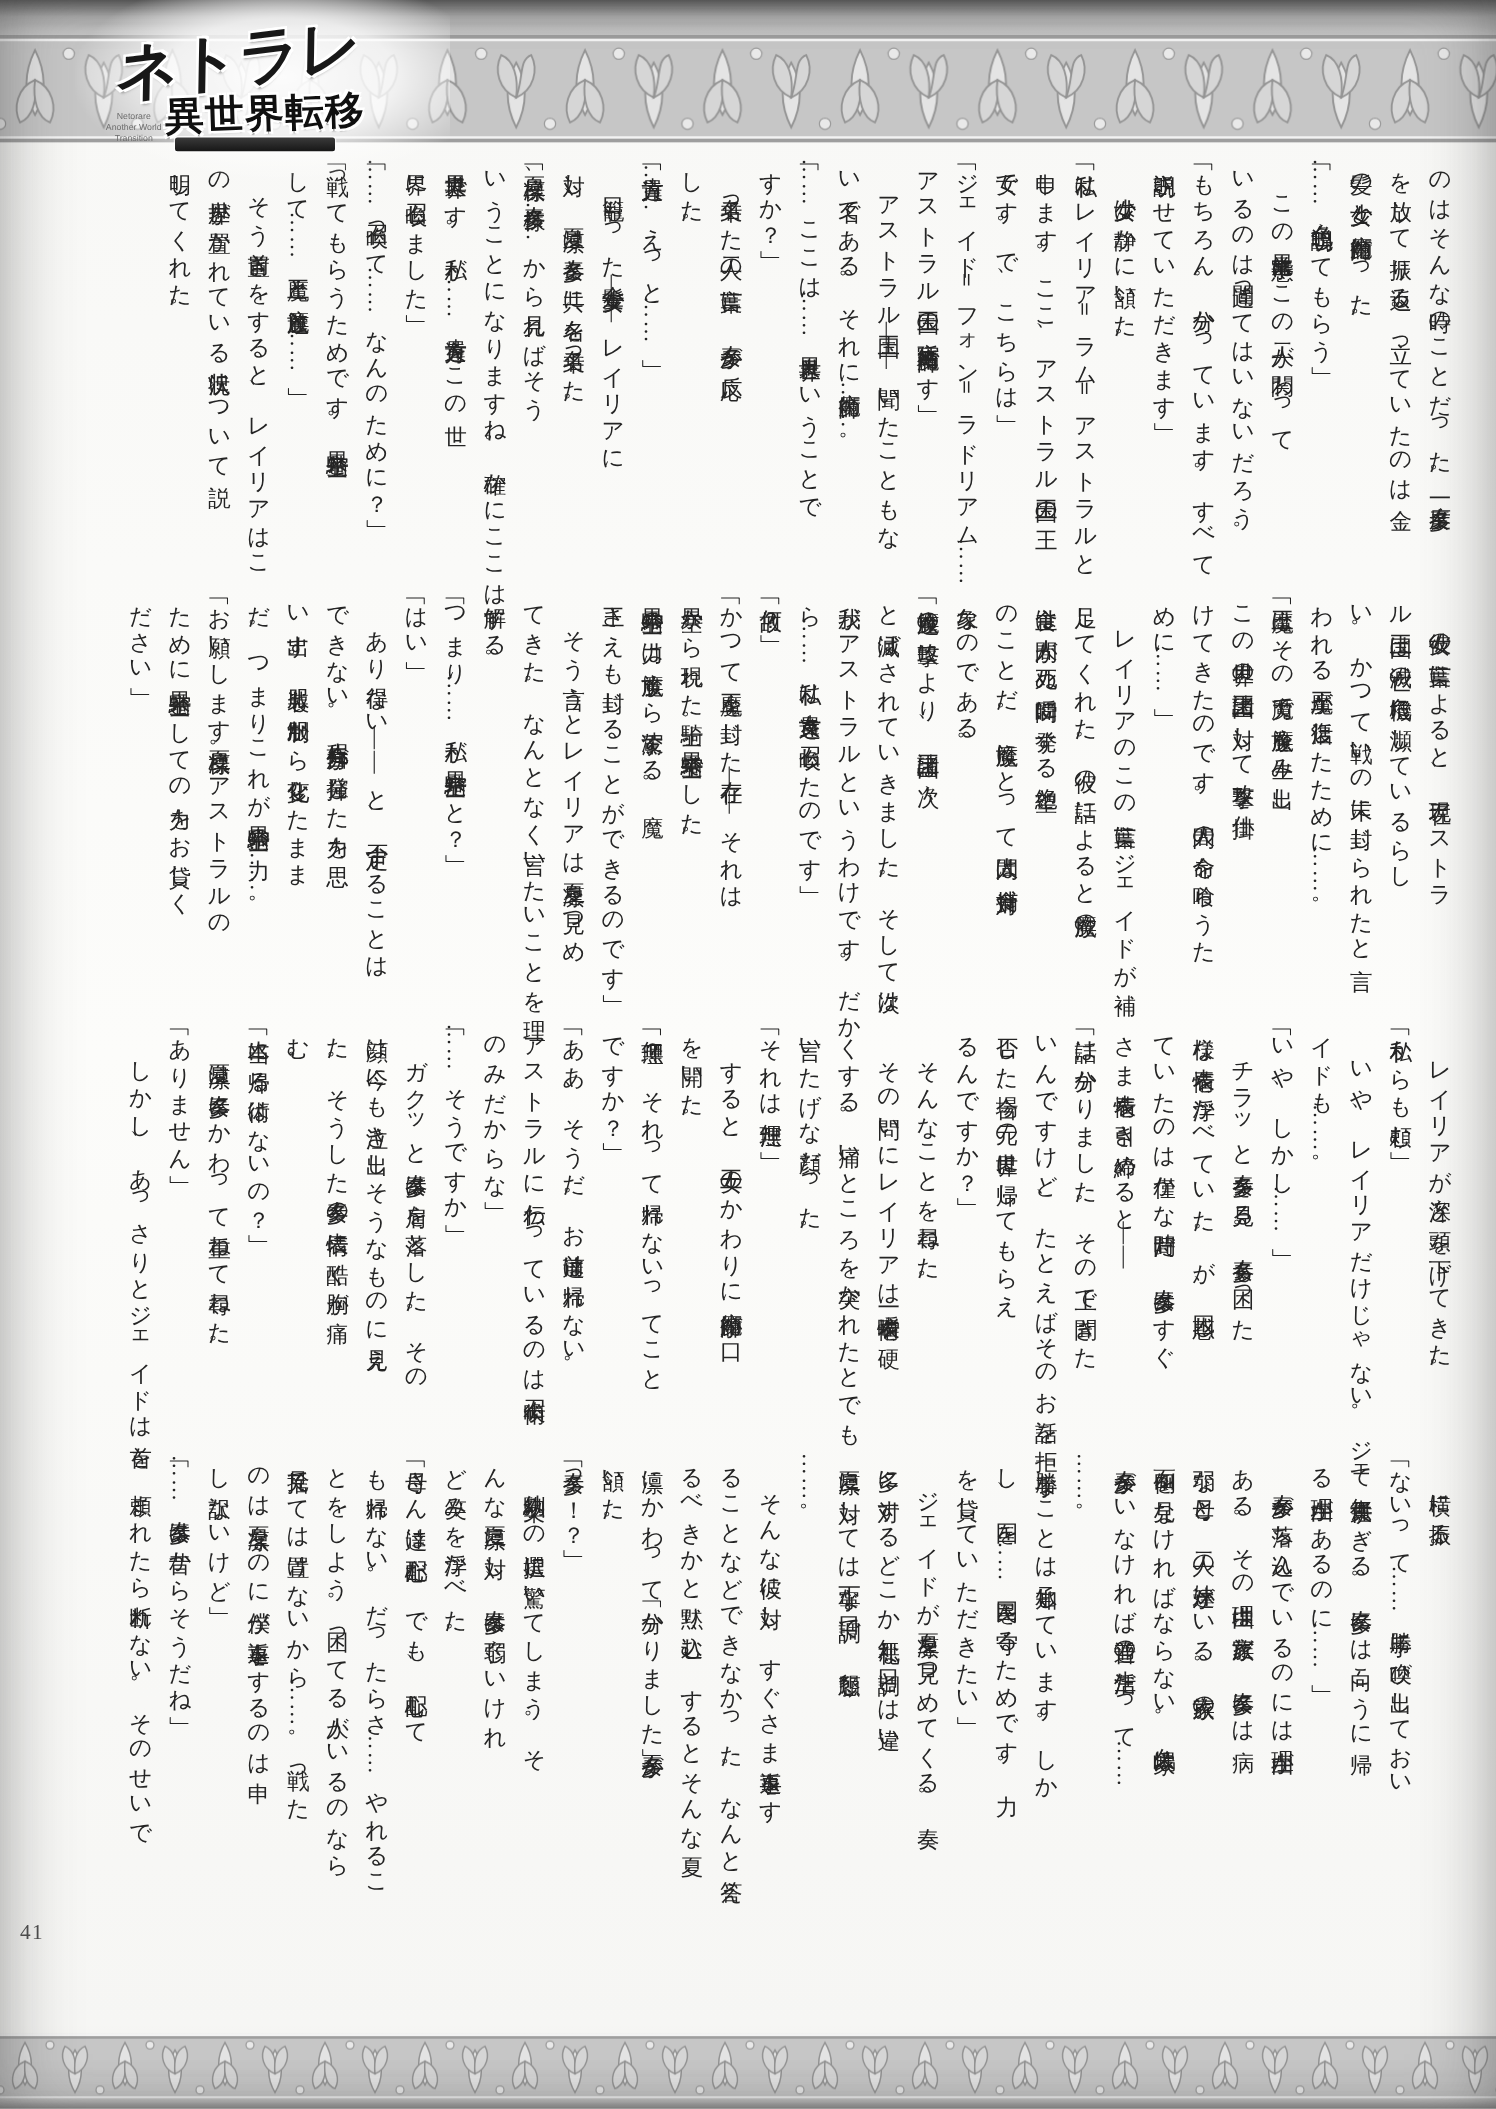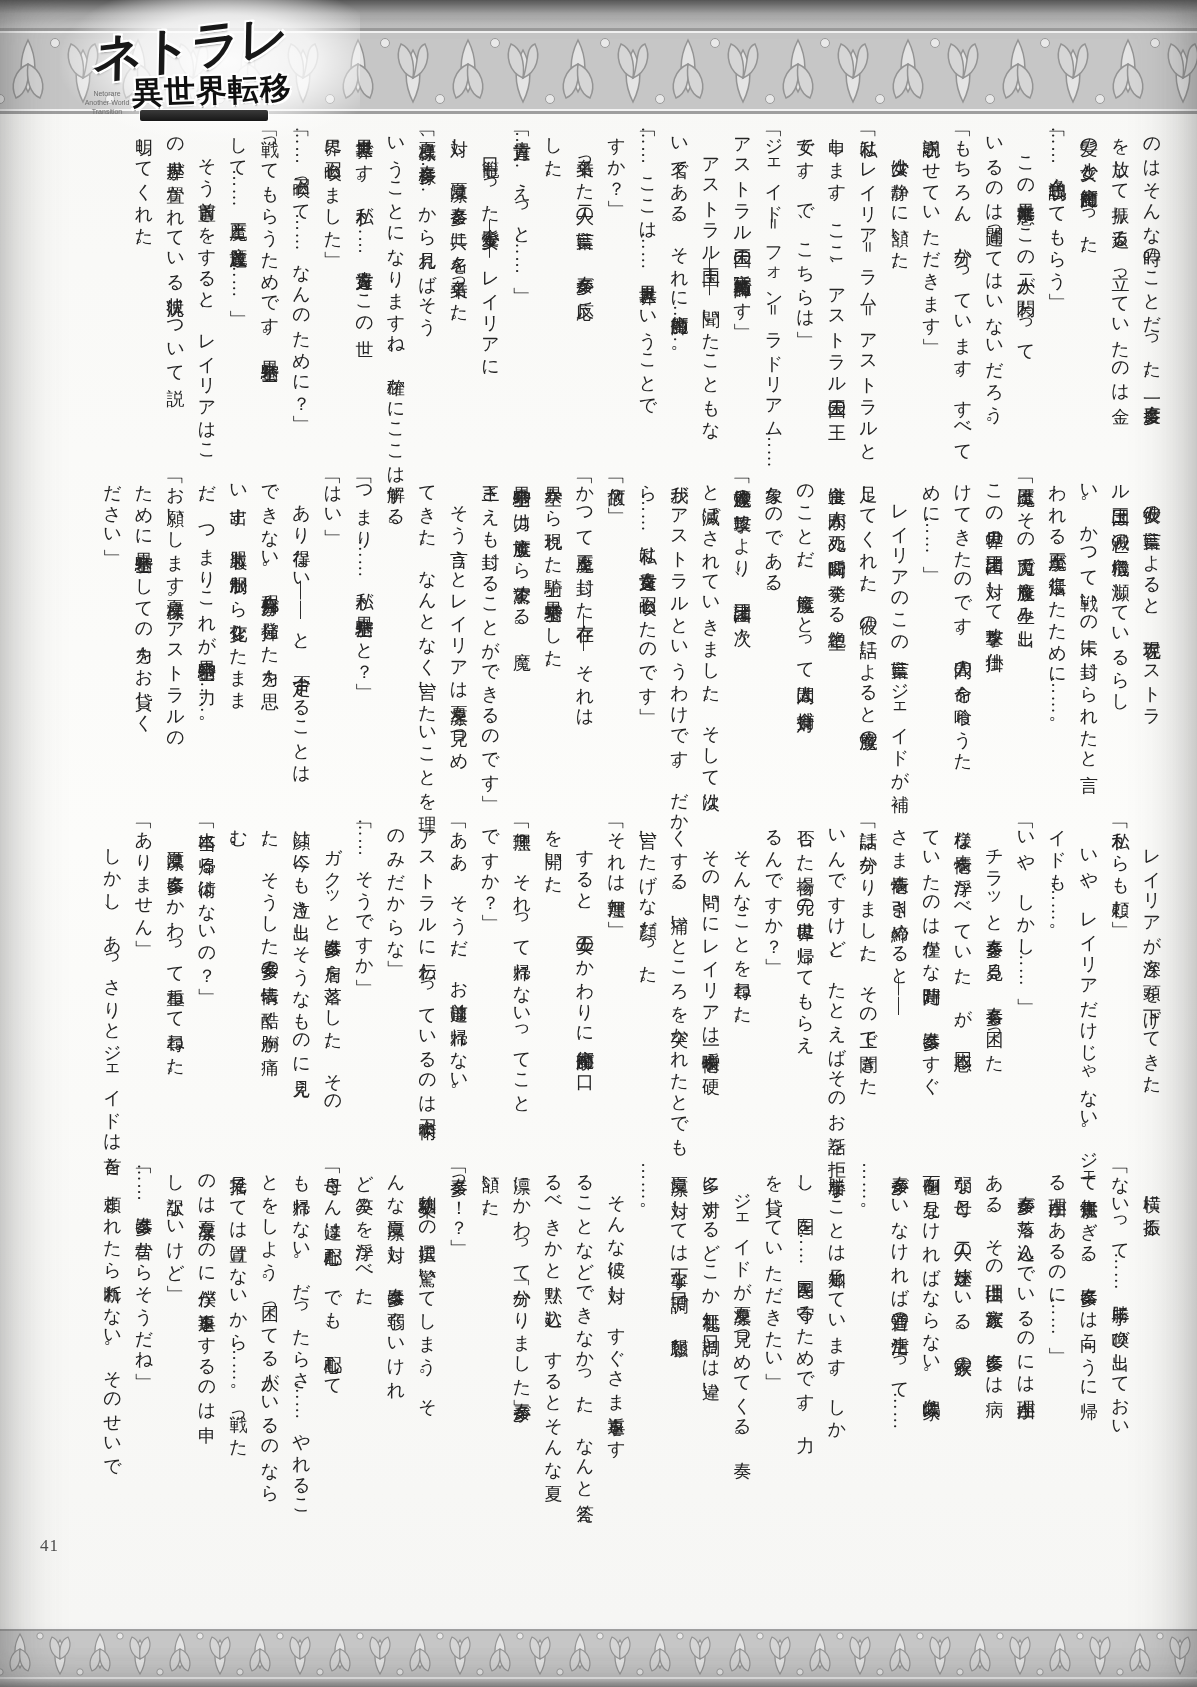--- a/index.html
+++ b/index.html
@@ -73,21 +73,21 @@
     color:#242424;
     font-size:18px;line-height:31.5px;
   }
   .band-1{top:125px;height:345px;}
   .band-2{top:472px;height:340px;}
   .band-3{top:817px;height:340px;}
   .band-4{top:1162px;height:400px;}
   .band p{margin:0;white-space:nowrap;letter-spacing:1.5px;}
 
   .page-number{
-    position:absolute;left:40px;top:1536px;
+    position:absolute;left:16px;top:1536px;
     font-size:17px;color:#4c4c4c;letter-spacing:1px;
   }
 </style>
 </head>
 <body>
 
 <div class="page">
 
   <div class="edge-top"></div>
 

